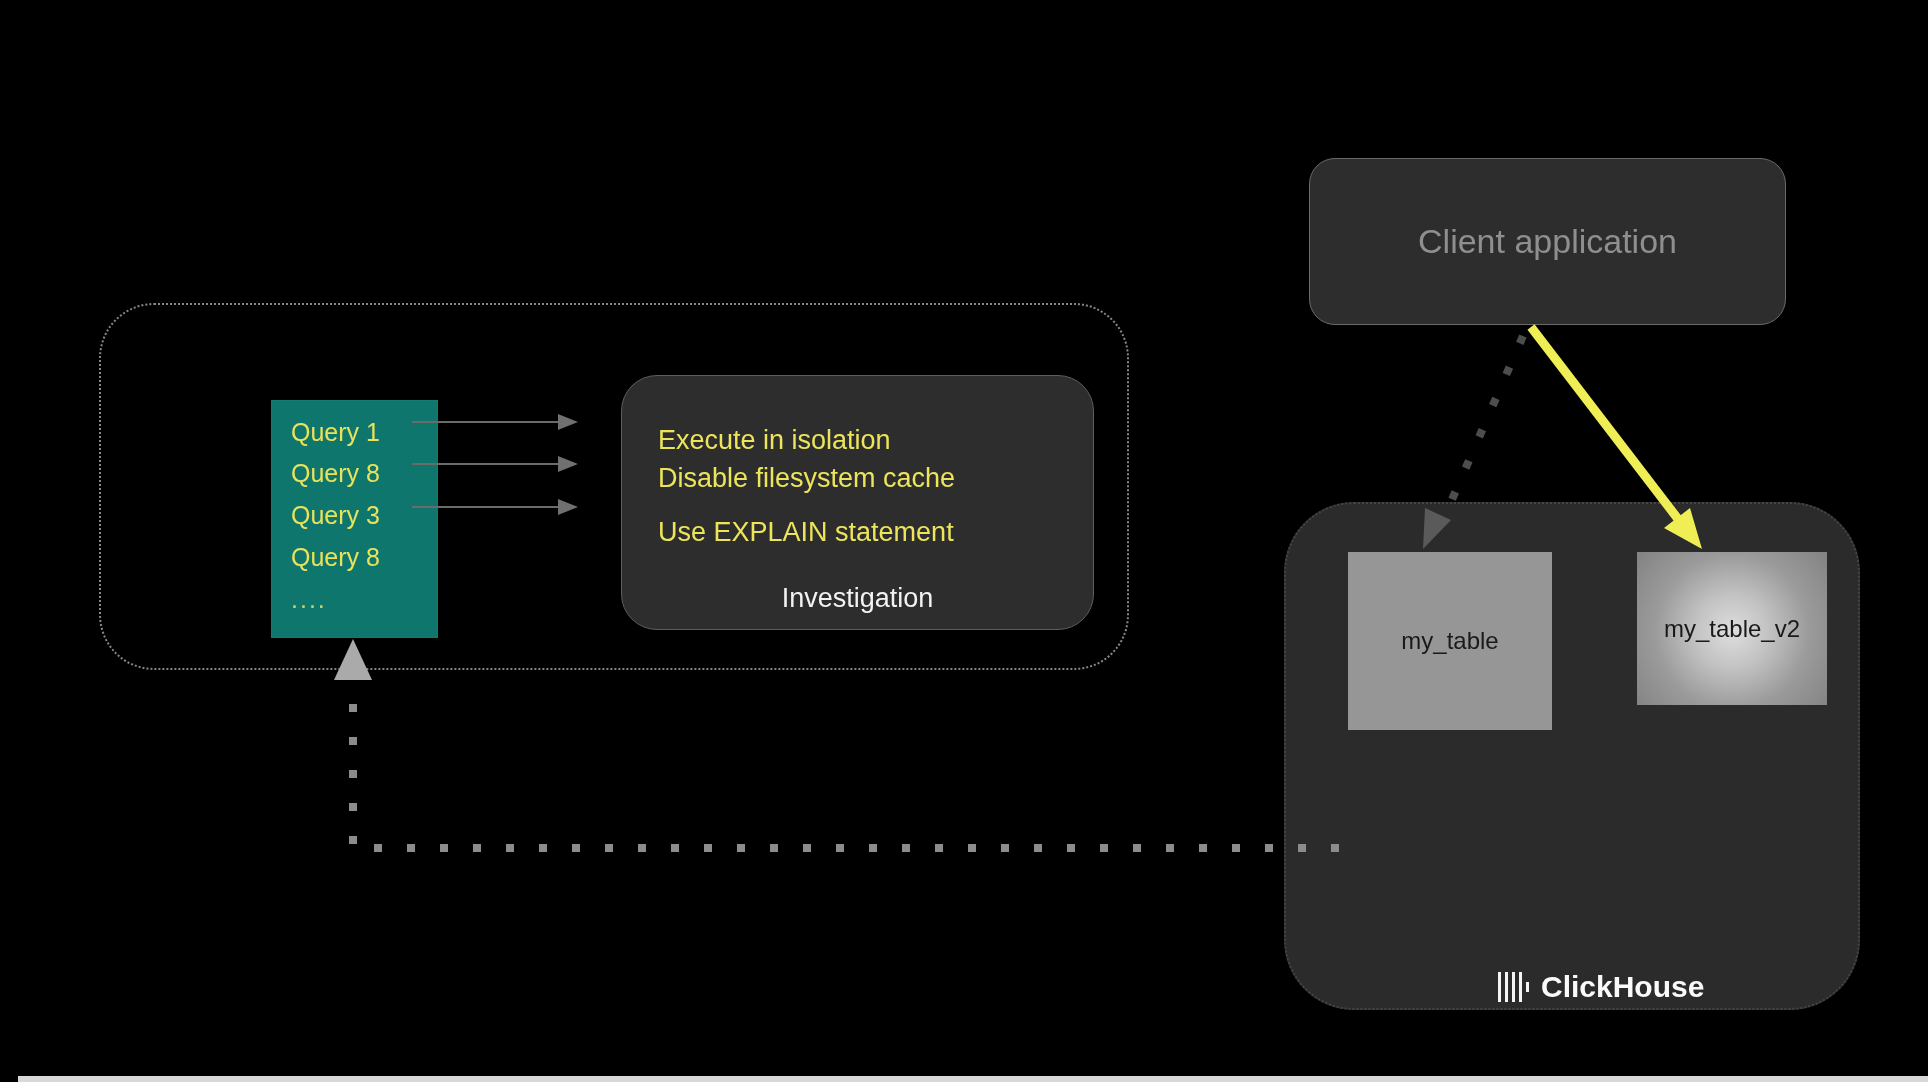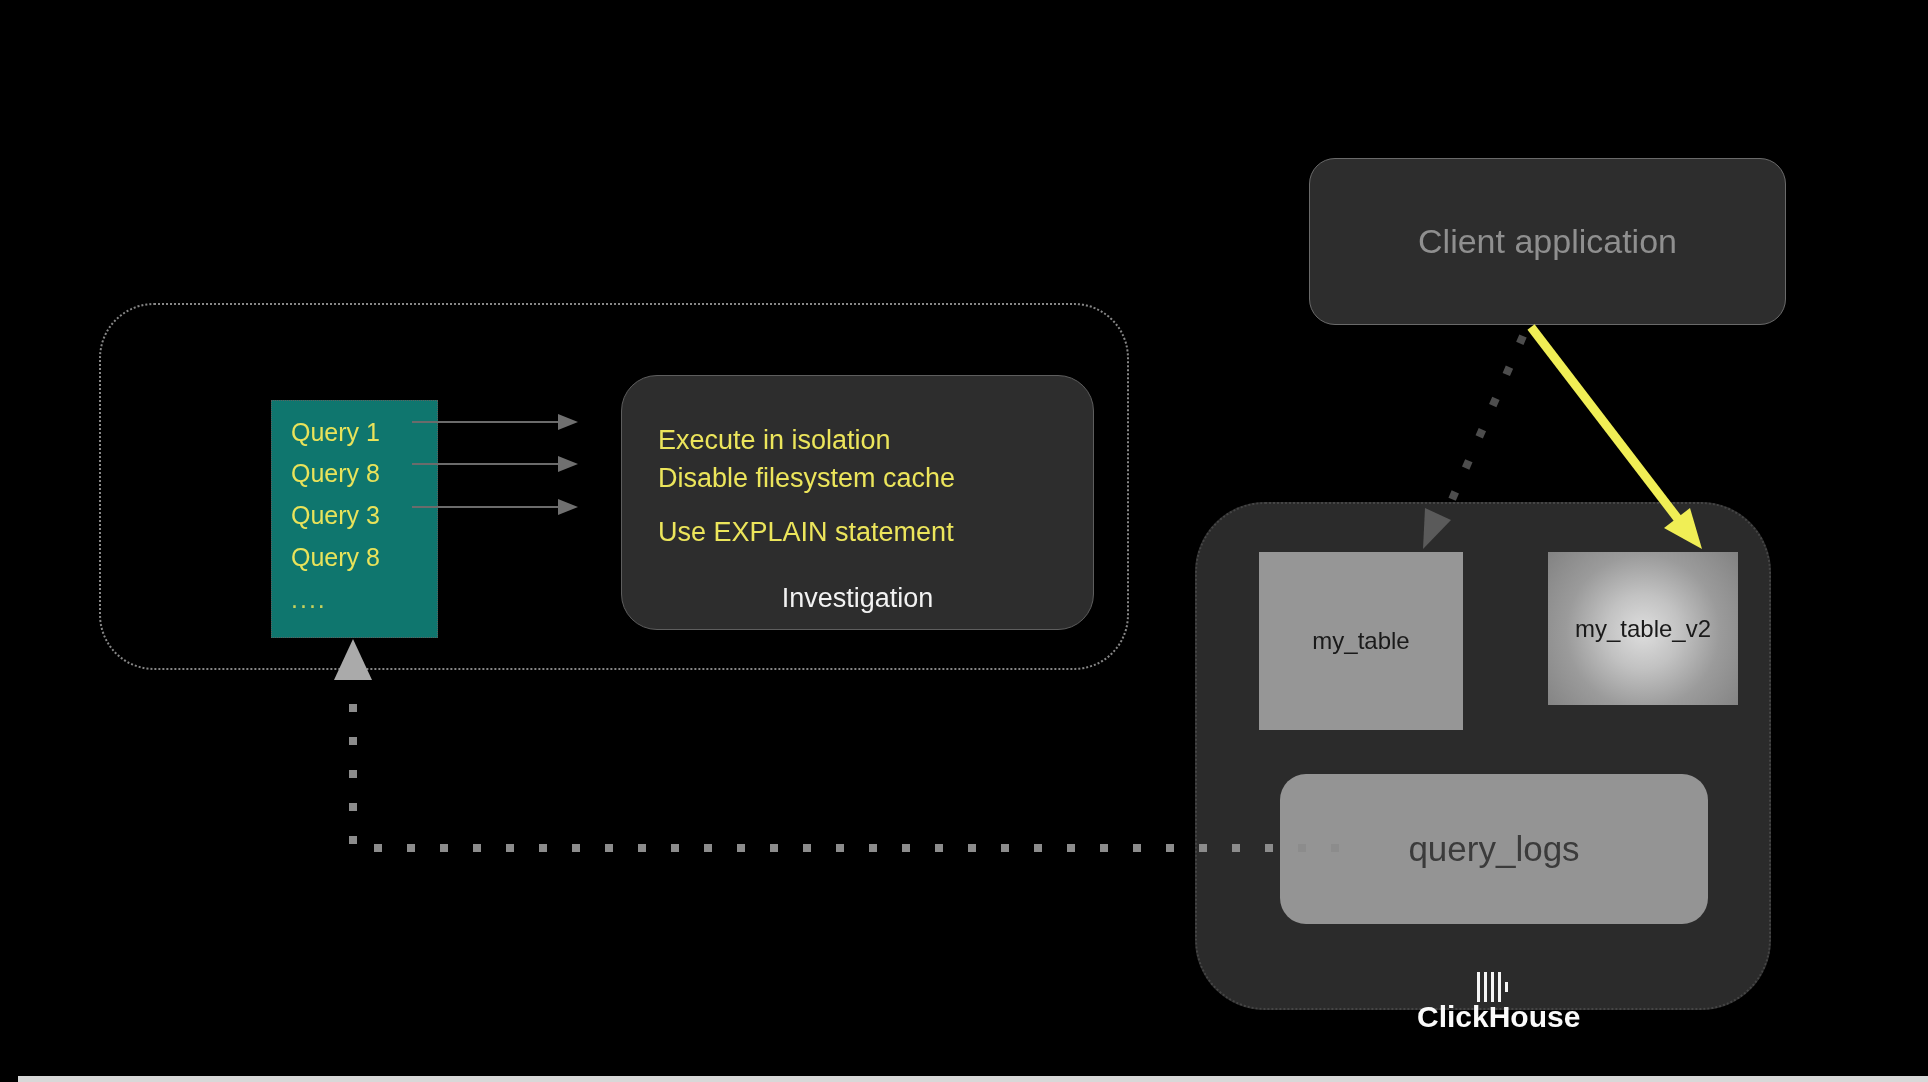--- a/index.html
+++ b/index.html
@@ -38,42 +38,42 @@
   .client-box{
     position:absolute;left:1293px;top:158px;width:477px;height:167px;
     background:#2d2d2d;border:1.5px solid #6a6a6a;border-radius:26px;
     box-sizing:border-box;display:flex;align-items:center;justify-content:center;
     z-index:2;
     margin-left:16px;
   }
   .client-box span{color:#8f8f8f;font-size:34px;}
   
   .ch-container{
-    position:absolute;left:1195px;top:502px;width:576px;height:508px;
+    position:absolute;left:1284px;top:502px;width:576px;height:508px;
     background:#2b2b2b;border:2px dotted #454545;border-radius:70px;
     box-sizing:border-box;z-index:2;
   }
   .table-box{
     position:absolute;display:flex;align-items:center;justify-content:center;
     color:#1a1a1a;font-size:24px;
   }
   .table-left{left:62px;top:48px;width:204px;height:178px;background:#969696;}
   .table-right{
     left:351px;top:48px;width:190px;height:153px;
     background:radial-gradient(circle at 50% 52%,#dedede 0%,#c2c2c2 30%,#9b9b9b 62%,#828282 100%);
   }
   .logs-box{
     position:absolute;left:83px;top:270px;width:428px;height:150px;
     background:#949494;border-radius:26px;
     display:flex;align-items:center;justify-content:center;
     color:#3b3b3b;font-size:35px;
   }
   .ch-logo{
     position:absolute;left:212px;top:468px;height:30px;
-    display:flex;align-items:center;flex-direction:column;
+    display:flex;align-items:center;
   }
   .ch-bars{display:flex;align-items:center;height:30px;}
   .ch-bar{width:3px;height:30px;background:#f5f5f5;margin-right:4px;}
   .ch-bar.short{height:10px;}
   .ch-word{margin-left:8px;color:#fafafa;font-size:30px;font-weight:600;line-height:30px;}
   
   .slide-bottom-edge{
     position:absolute;left:18px;right:0;top:1076px;height:6px;background:#d8d8d8;z-index:1;
   }
   #arrow-layer{position:absolute;left:0;top:0;z-index:6;pointer-events:none;}
@@ -103,23 +103,20 @@
   <div class="client-box">
     <span>Client application</span>
   </div>
 
   <div class="ch-container">
     <div class="table-box table-left">
       <span>my_table</span>
     </div>
     <div class="table-box table-right">
       <span>my_table_v2</span>
-    </div>
-    <div class="logs-box">
-      <span>query_logs</span>
     </div>
     <div class="ch-logo">
       <div class="ch-bars">
         <div class="ch-bar"></div>
           <div class="ch-bar"></div>
           <div class="ch-bar"></div>
           <div class="ch-bar"></div>
           <div class="ch-bar short"></div>
       </div>
       <div class="ch-word">ClickHouse</div>

